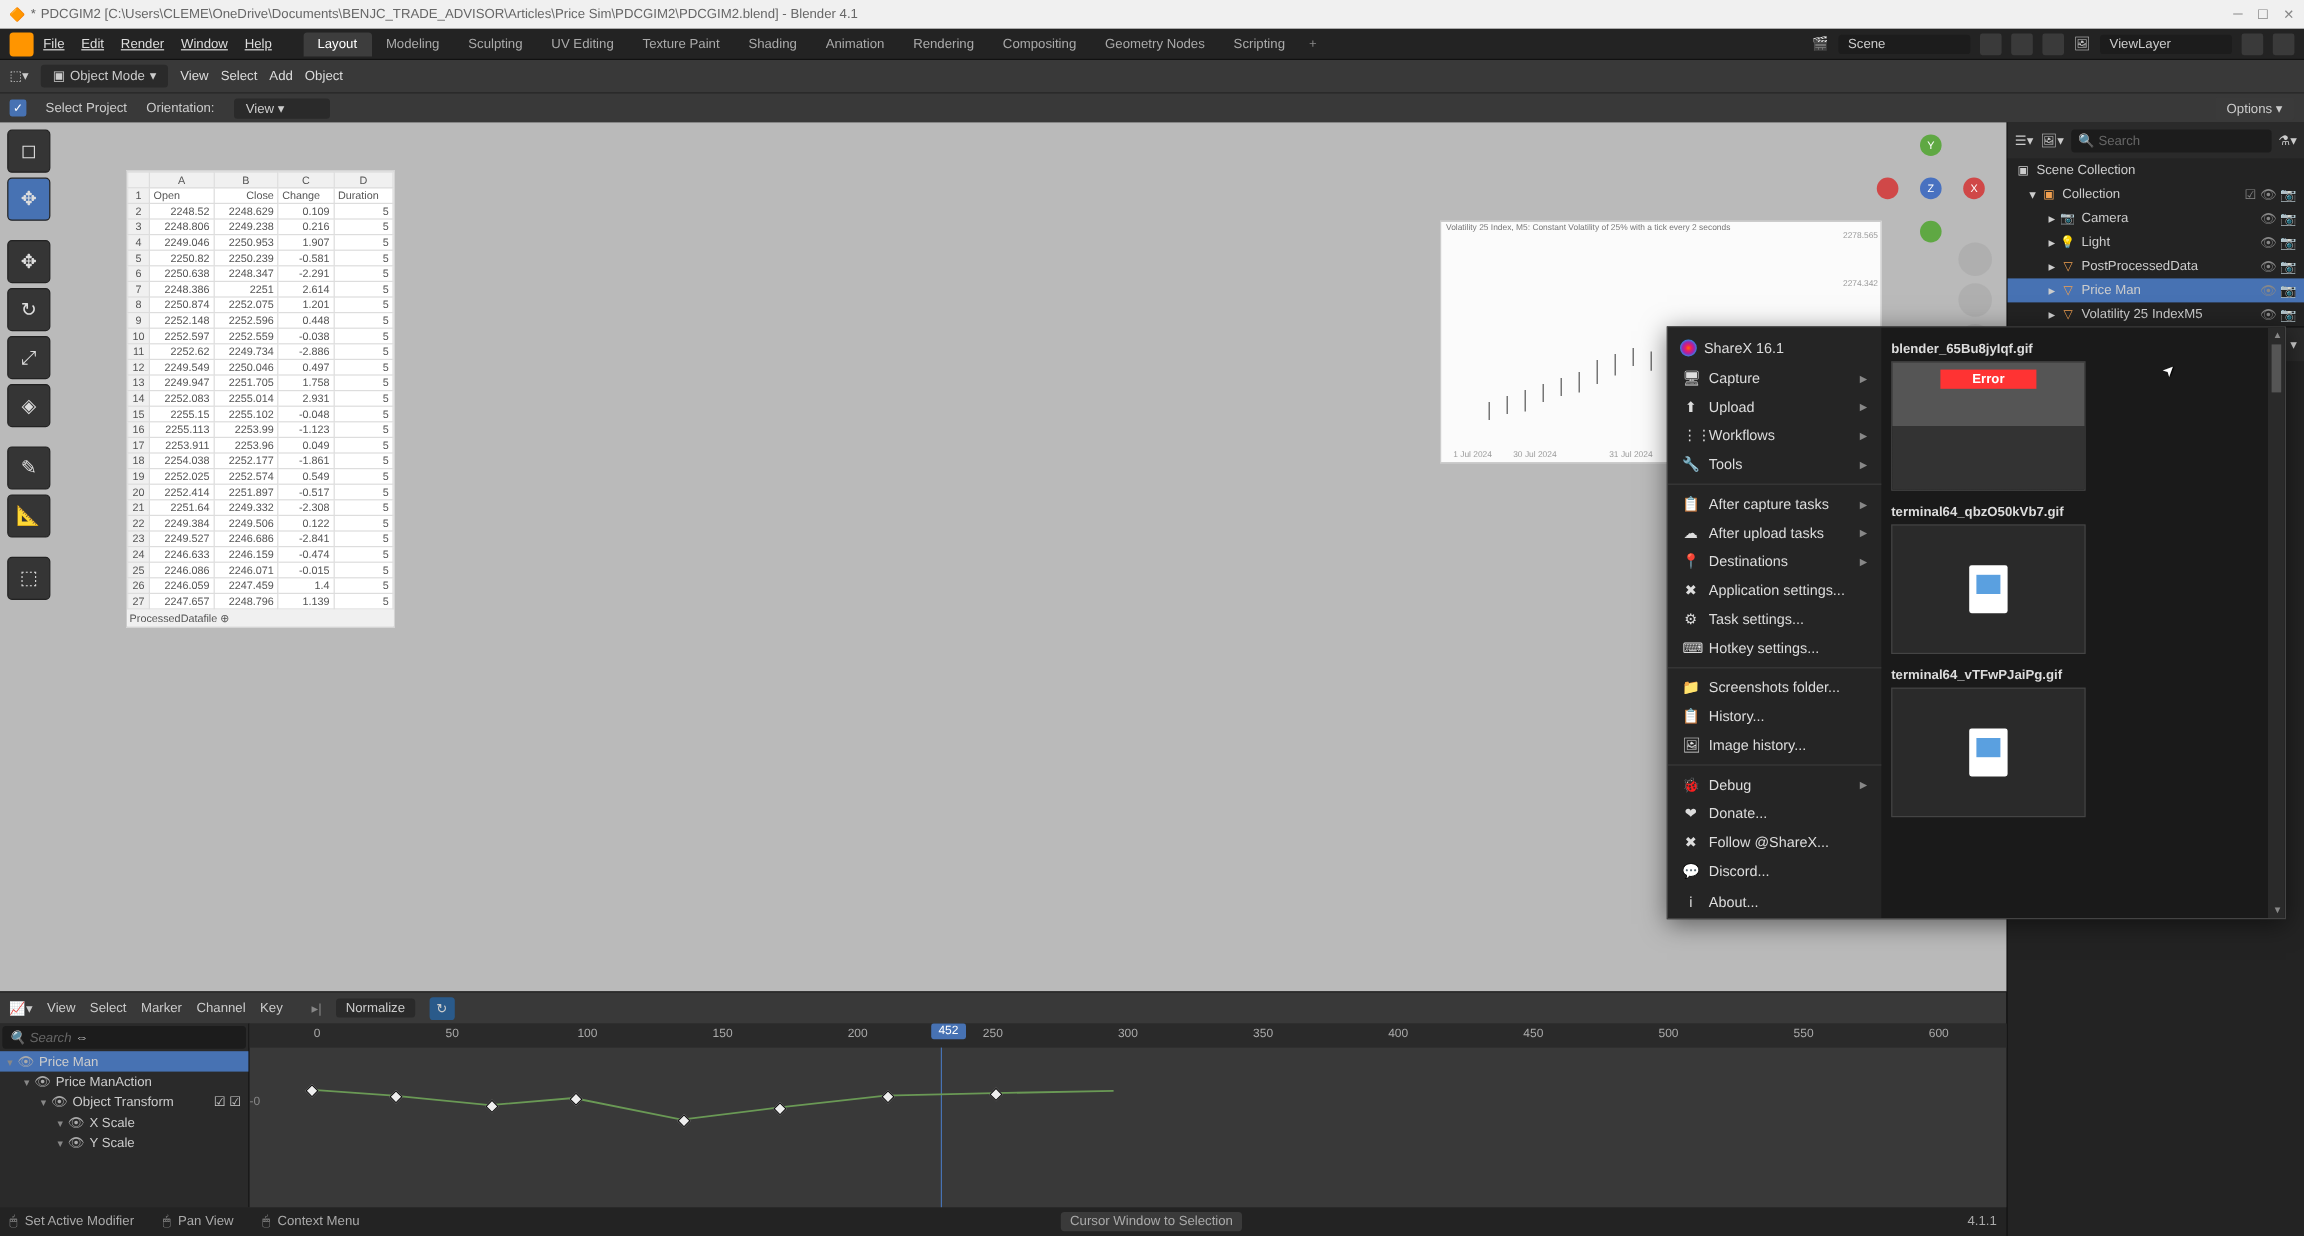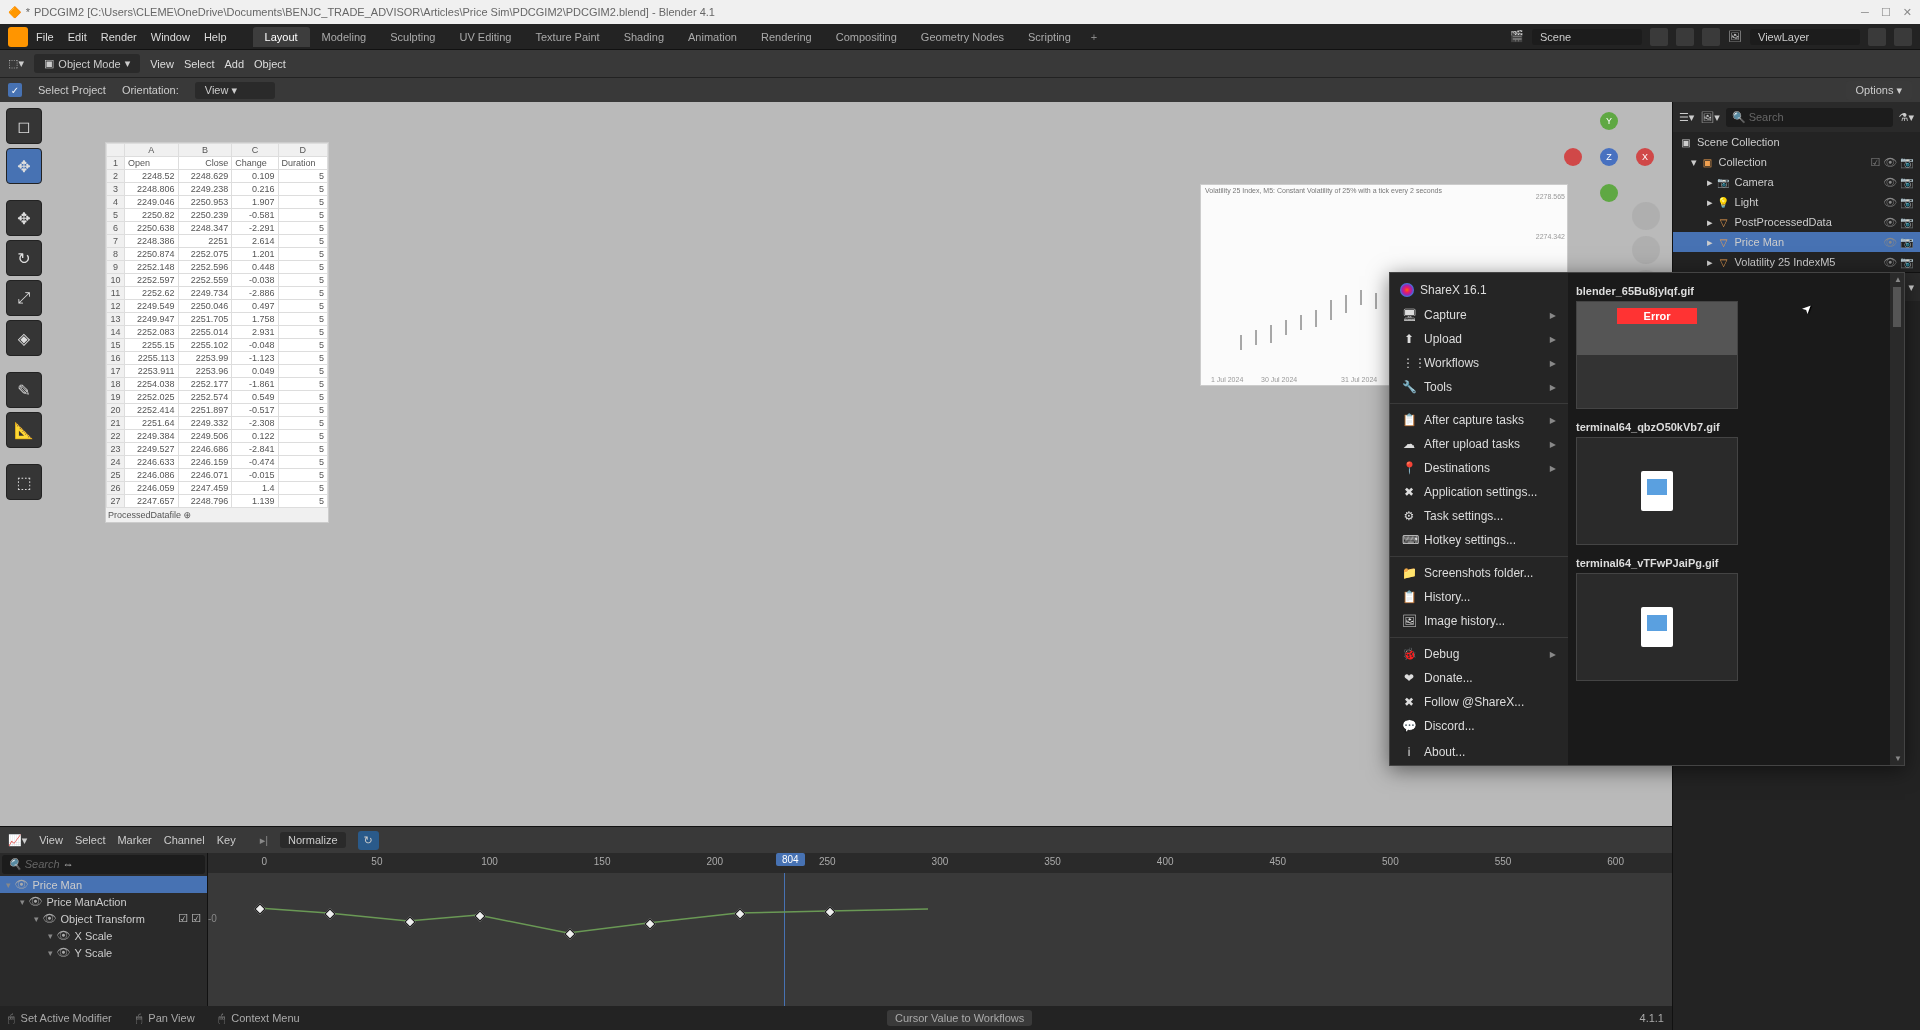--- a/index.html
+++ b/index.html
@@ -7,21 +7,21 @@
 
 
 .title-bar { background: #f0f0f0; color: #666; height: 24px; display: flex; align-items: center; padding: 0 8px; justify-content: space-between; }
 .title-bar .title { display: flex; align-items: center; gap: 4px; }
 .title-bar .controls { display: flex; gap: 12px; color: #888; }
 
 
 .top-menu { background: #232323; height: 26px; display: flex; align-items: center; padding: 0 8px; gap: 2px; border-bottom: 1px solid #111; }
 .top-menu .app-icon { width: 20px; height: 20px; background: #ff9500; border-radius: 3px; margin-right: 6px; }
 .top-menu .menu-group { display: flex; gap: 14px; }
-.top-menu .menu-item { color: #ddd; cursor: pointer; }
+.top-menu .menu-item { color: #ddd; cursor: pointer; text-decoration: underline; }
 .top-menu .workspace-tabs { display: flex; gap: 0; margin-left: 24px; }
 .top-menu .ws-tab { padding: 4px 12px; color: #aaa; cursor: pointer; }
 .top-menu .ws-tab.active { background: #3d3d3d; color: #fff; border-radius: 3px 3px 0 0; }
 .top-menu .right-side { margin-left: auto; display: flex; align-items: center; gap: 8px; }
 .top-menu .scene-box { background: #1c1c1c; padding: 2px 8px; border-radius: 3px; width: 110px; }
 .top-menu .icon-btn { width: 18px; height: 18px; background: #3a3a3a; border-radius: 2px; }
 
 
 .header-bar { background: #393939; height: 28px; display: flex; align-items: center; padding: 0 8px; gap: 10px; border-bottom: 1px solid #222; }
 .header-bar .mode-sel { background: #2a2a2a; padding: 3px 10px; border-radius: 3px; display: flex; align-items: center; gap: 4px; }
@@ -531,21 +531,21 @@
               <div class="tick">200</div>
               <div class="tick">250</div>
               <div class="tick">300</div>
               <div class="tick">350</div>
               <div class="tick">400</div>
               <div class="tick">450</div>
               <div class="tick">500</div>
               <div class="tick">550</div>
               <div class="tick">600</div>
             </div>
-          <div class="cur-frame" style="left:568px">804</div>
+          <div class="cur-frame" style="left:568px">452</div>
           <div class="playhead" style="left:576px"></div>
           <div style="position:absolute;left:0;top:60px;color:#888;font-size:10px">-0</div>
           <svg style="position:absolute;left:0;top:20px;width:100%;height:120px">
             <polyline points="50,35 120,40 200,48 270,42 360,60 440,50 530,40 620,38 720,36" stroke="#6a9955" stroke-width="1.5" fill="none"></polyline>
           </svg>
           <div class="keyframe" style="left:48px;top:52px"></div>
           <div class="keyframe" style="left:118px;top:57px"></div>
           <div class="keyframe" style="left:198px;top:65px"></div>
           <div class="keyframe" style="left:268px;top:59px"></div>
           <div class="keyframe" style="left:358px;top:77px"></div>
@@ -562,21 +562,21 @@
           <span>Set Active Modifier</span>
         </div>
       <div class="sitem">
           <span>🖱</span>
           <span>Pan View</span>
         </div>
       <div class="sitem">
           <span>🖱</span>
           <span>Context Menu</span>
         </div>
-      <span style="margin-left:auto;margin-right:20px;background:#3a3a3a;padding:2px 8px;border-radius:3px">Cursor Value to Workflows</span>
+      <span style="margin-left:auto;margin-right:20px;background:#3a3a3a;padding:2px 8px;border-radius:3px">Cursor Window to Selection</span>
       <span class="ver">4.1.1</span>
     </div>
   </div>
 
   <div class="right-panel">
     <div class="outliner">
       <div class="ol-header">
         <span>☰▾</span>
         <span>🖼▾</span>
         <div class="ol-search">🔍 <span style="color:#666">Search</span></div>

